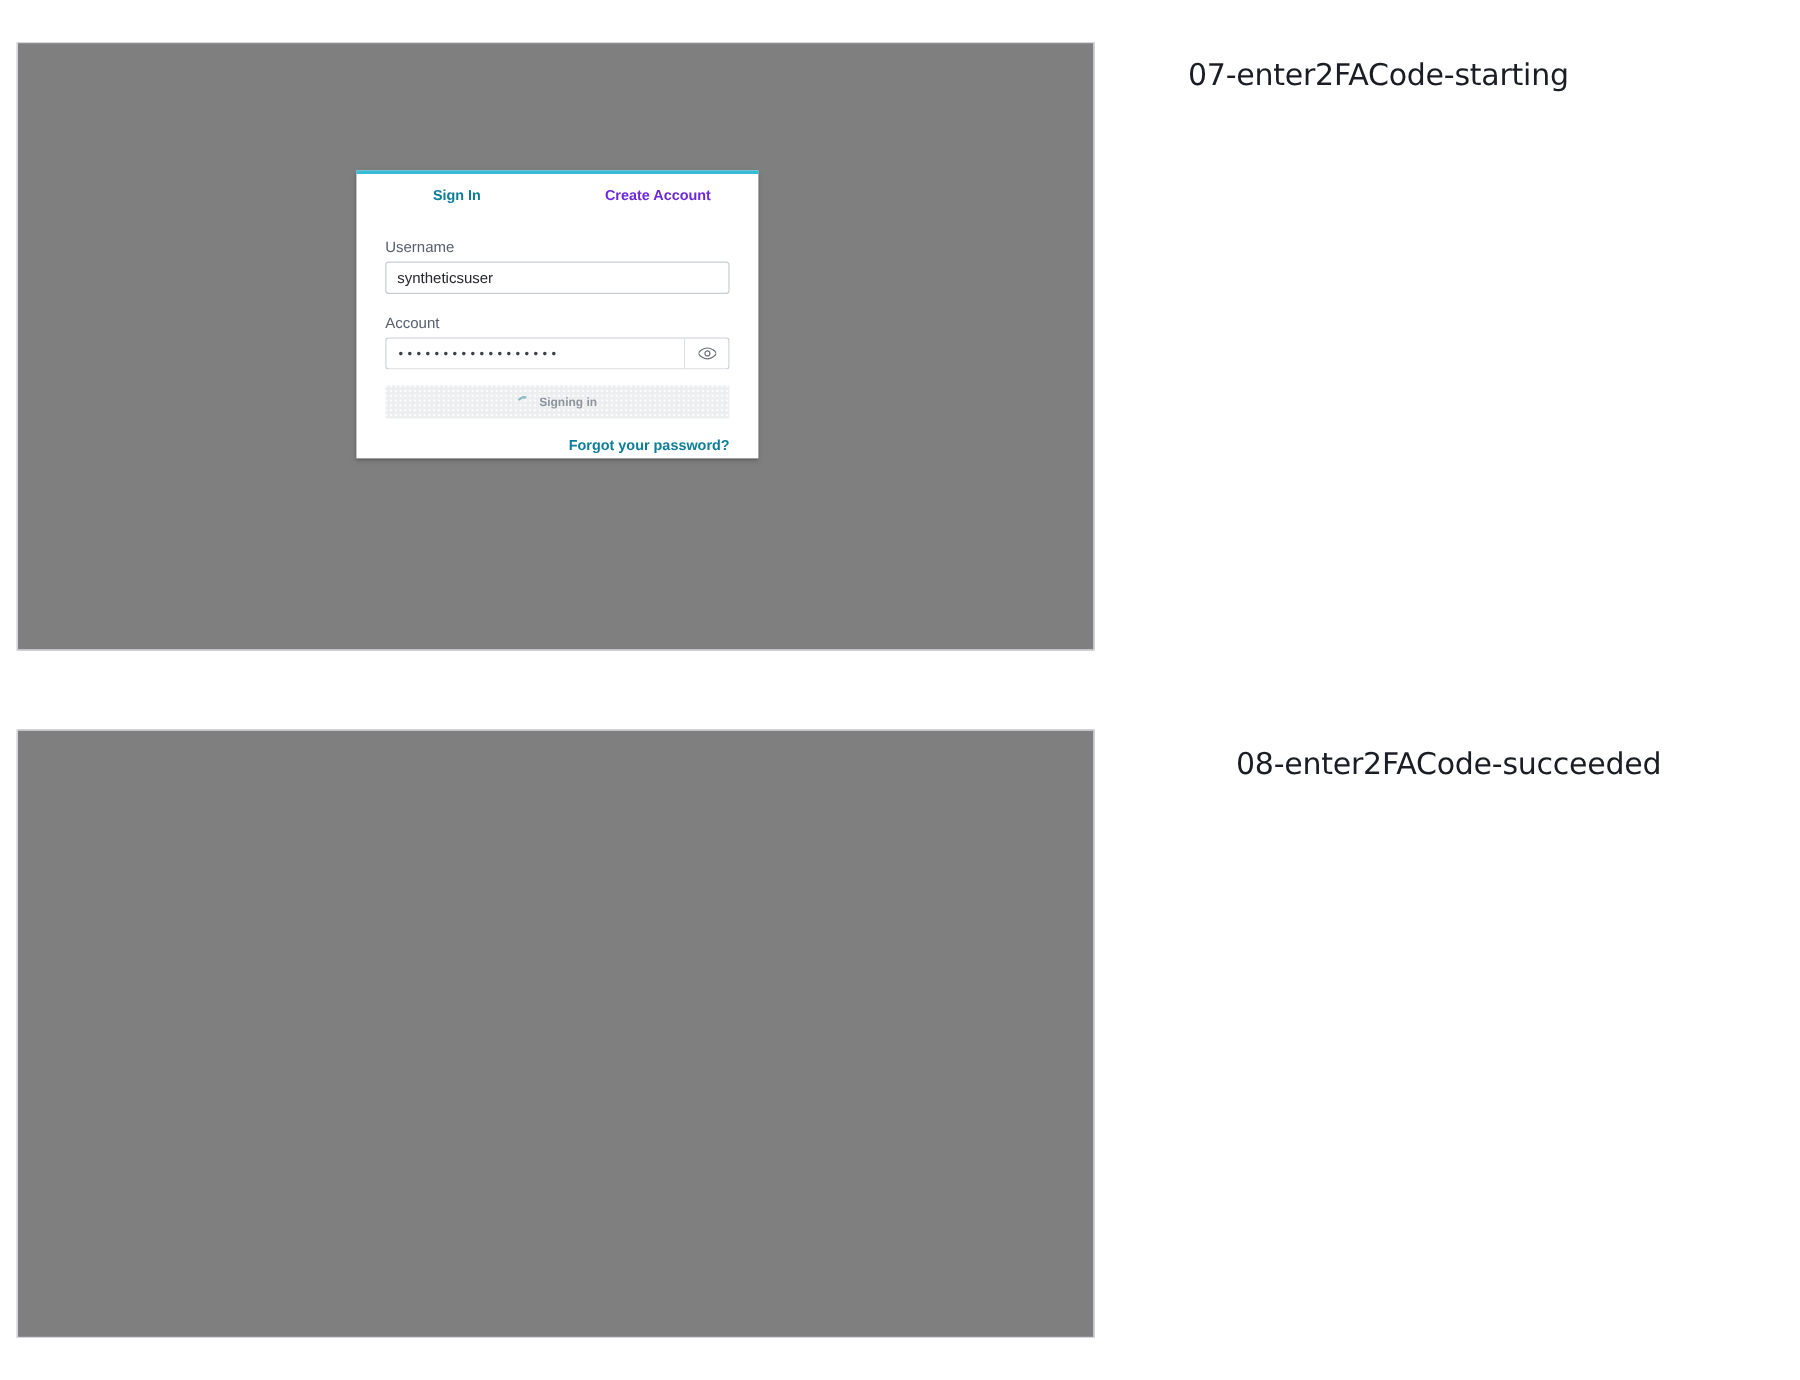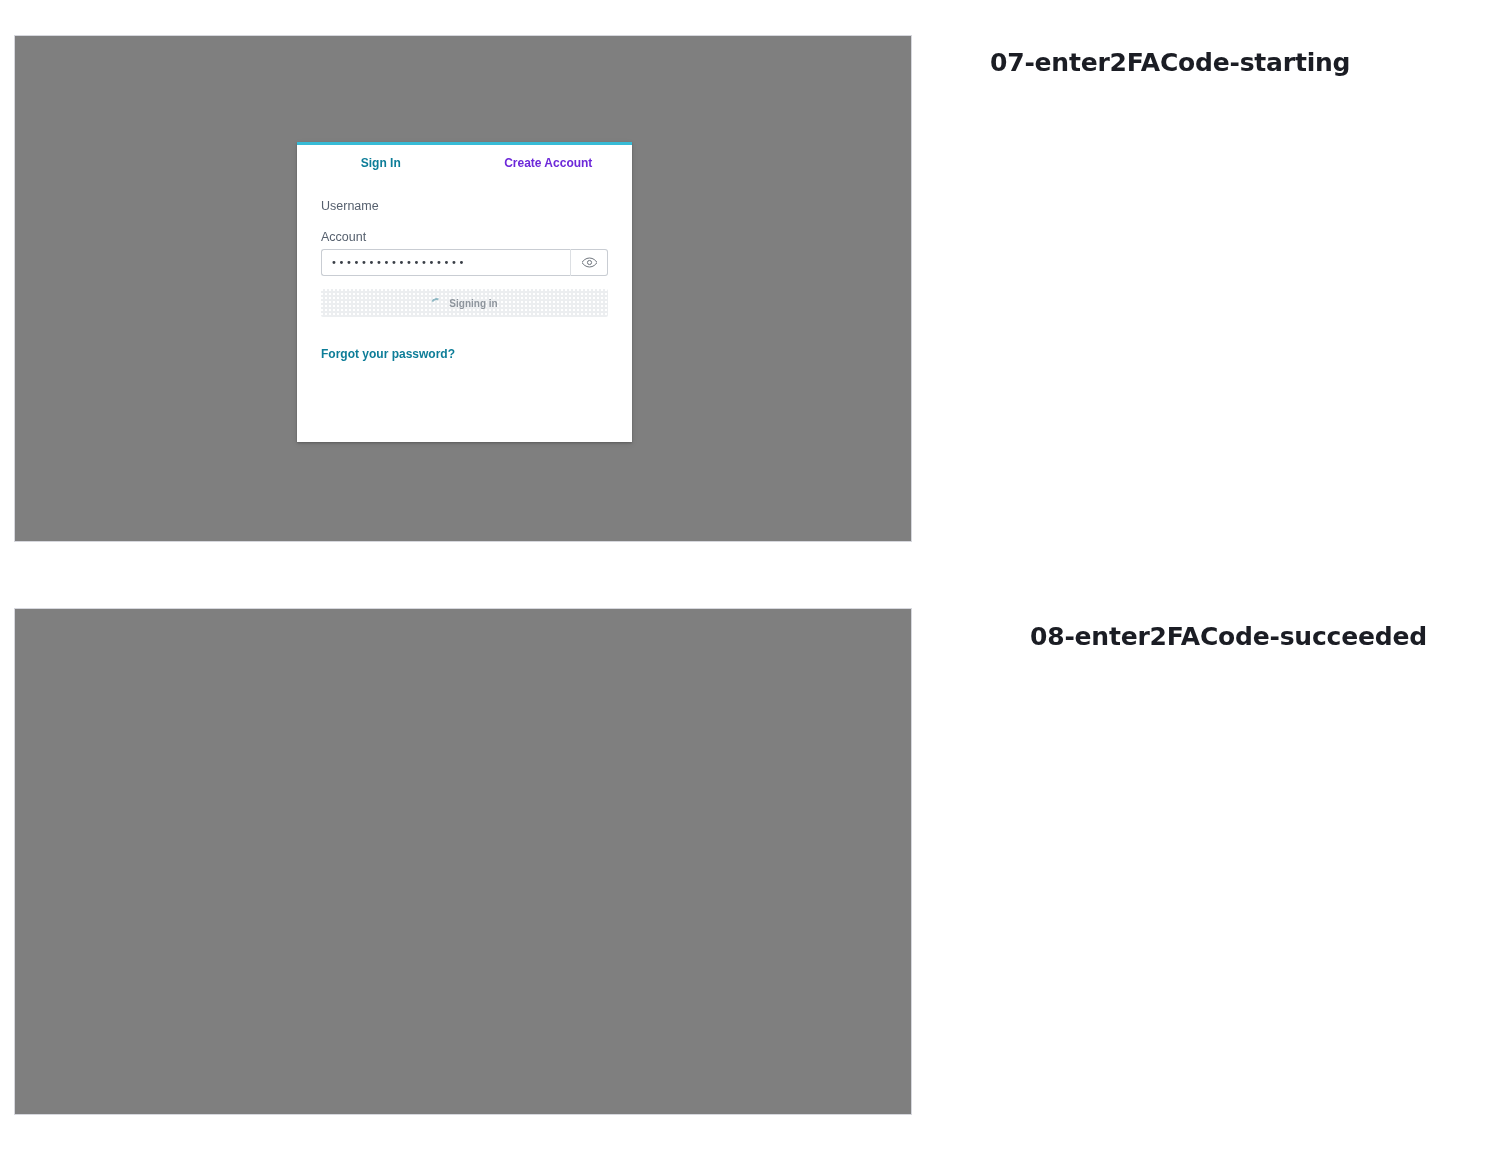--- a/index.html
+++ b/index.html
@@ -23,42 +23,42 @@
     box-sizing: border-box;
   }
   #panel-1 { left: 14px;  top: 35px;  width: 898px; height: 507px; }
   #panel-2 { left: 14px;  top: 608px; width: 898px; height: 507px; }
 
   
   .caption {
     position: absolute;
     font-family: "DejaVu Sans", sans-serif;
     font-size: 25px;
-    font-weight: 700;
+    font-weight: 400;
     color: #1b1d24;
     letter-spacing: -0.2px;
     white-space: nowrap;
   }
   #caption-1 { left: 990px; top: 48px; }
   #caption-2 { left: 1030px; top: 622px; }
 
   
   .auth-card {
     position: absolute;
     background: #ffffff;
     box-sizing: border-box;
     box-shadow: 0 1px 2px rgba(0,0,0,0.22), 0 2px 6px rgba(0,0,0,0.10);
   }
 
   
   #card-signin {
     left: 282px;
     top: 106px;
     width: 335px;
-    height: 300px;
+    height: 240px;
     border-top: 3px solid #37bbd6;
   }
   .tabs {
     display: flex;
     height: 37px;
     align-items: center;
   }
   .tab {
     flex: 1 1 50%;
     text-align: center;
@@ -160,22 +160,22 @@
     height: 11px;
     border-radius: 50%;
     border: 2px solid transparent;
     border-top-color: #8fb8c4;
     box-sizing: border-box;
     display: inline-block;
     transform: rotate(-20deg);
   }
 
   .link-row {
-    text-align: left;
-    margin-top: 27px;
+    text-align: right;
+    margin-top: 13px;
   }
   .auth-link {
     font-size: 12px;
     font-weight: 700;
     color: #0d7d98;
     text-decoration: none;
     cursor: pointer;
   }
 </style>
 </head>
@@ -186,20 +186,21 @@
   <div class="auth-card" id="card-signin">
 
     <div class="tabs">
       <div class="tab active">Sign In</div>
       <div class="tab inactive">Create Account</div>
     </div>
 
     <div class="card-body">
 
       <div class="field-label">Username</div>
+      <input class="text-input" type="text" value="syntheticsuser" style="">
 
       <div class="field-label">Account</div>
       <div class="password-row">
         <div class="text-input">
           <span class="pw-dots">••••••••••••••••••</span>
         </div>
         <button class="eye-btn" type="button">
           <span>
             <svg width="15" height="11" viewBox="0 0 24 16" aria-hidden="true">
               <path d="M12 0.8C6.3 0.8 1.7 5 0.4 7.4a1.2 1.2 0 0 0 0 1.2C1.7 11 6.3 15.2 12 15.2S22.3 11 23.6 8.6a1.2 1.2 0 0 0 0-1.2C22.3 5 17.7 0.8 12 0.8z" fill="none" stroke="#6f757d" stroke-width="1.6"></path>

